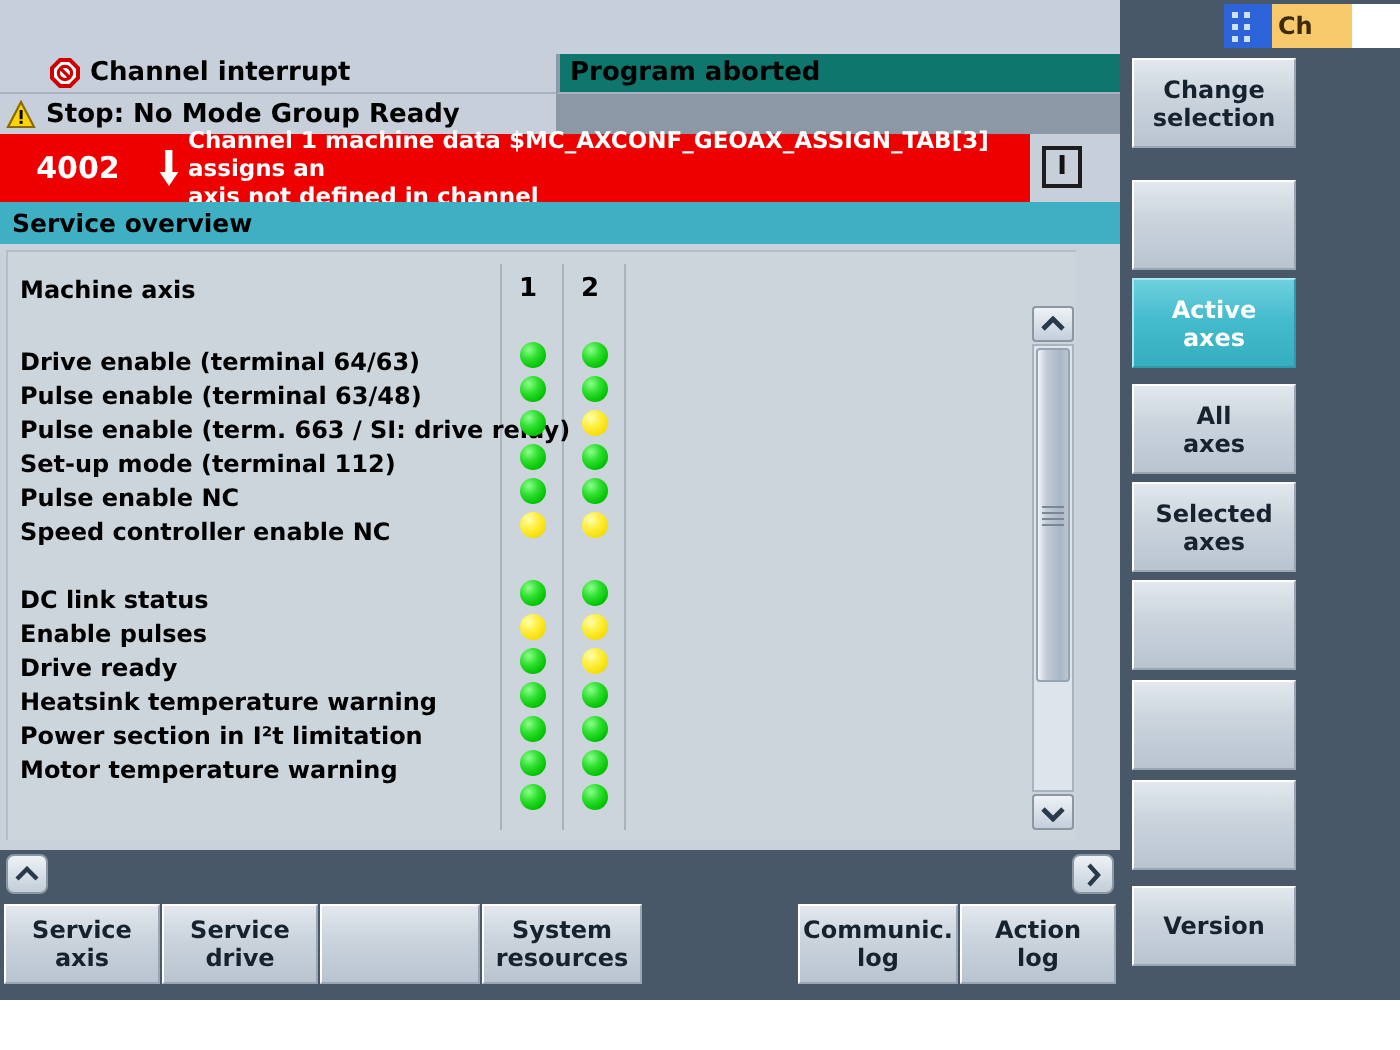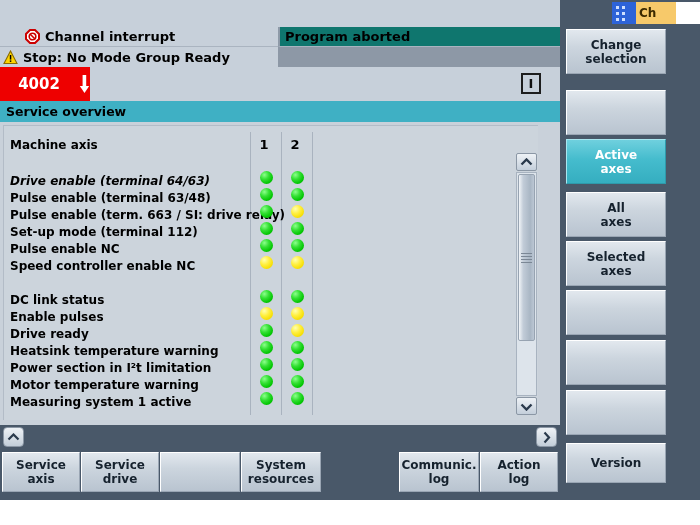--- a/index.html
+++ b/index.html
@@ -142,21 +142,21 @@
     position: absolute; top: 27px; height: 40px;
     background: linear-gradient(#e2e8ee 0%, #ccd5de 40%, #b9c4d0 100%);
     border: 1px solid #9aa6b4; border-top-color: #ffffff; border-left-color: #ffffff;
     display: flex; flex-direction: column; align-items: center; justify-content: center;
     font-size: 12px; font-weight: bold; color: #16222e; line-height: 14px;
   }
 
   
   #vk-bar { position: absolute; left: 560px; top: 0; width: 140px; height: 500px; background: #495869; }
   .vk {
-    position: absolute; left: 6px; width: 100px; height: 45px;
+    position: absolute; left: 6px; width: 82px; height: 45px;
     background: linear-gradient(#e2e8ee 0%, #ccd5de 40%, #b9c4d0 100%);
     border: 1px solid #9aa6b4; border-top-color: #ffffff; border-left-color: #ffffff;
     display: flex; flex-direction: column; align-items: center; justify-content: center;
     font-size: 12px; font-weight: bold; color: #16222e; line-height: 14px; text-align: center;
   }
   .vk.active {
     background: linear-gradient(#6fd0de 0%, #45bccd 45%, #35aec0 100%);
     color: #ffffff;
     border-color: #2e9aab; border-top-color: #a9e6ef; border-left-color: #a9e6ef;
   }
@@ -228,20 +228,24 @@
     <div id="statline2r"></div>
 
     <div id="alarm">
       <div id="alarm-num">4002</div>
       <div id="alarm-arrow">
         <svg width="11" height="22" viewBox="0 0 11 22">
           <rect x="3.6" y="2" width="3.6" height="12" fill="#ffffff"></rect>
           <polygon points="0.8,13 10.2,13 5.5,20" fill="#ffffff"></polygon>
         </svg>
       </div>
+      <div id="alarm-text">
+        <span>Channel 1 machine data $MC_AXCONF_GEOAX_ASSIGN_TAB[3] assigns an</span>
+        <span>axis not defined in channel</span>
+      </div>
       <div id="alarm-right">
         <div id="alarm-btn">I</div>
       </div>
     </div>
 
     <div id="title-strip">
       <span>Service overview</span>
     </div>
 
     <div id="content">
@@ -249,21 +253,21 @@
 
         <div class="lbl-row" style="top:12px;">Machine axis</div>
 
         <div class="col-hdr" style="left:249px;top:11px;">1</div>
         <div class="col-hdr" style="left:280px;top:11px;">2</div>
 
         <div class="vline" style="left:246px;top:6px;height:283px;"></div>
         <div class="vline" style="left:277px;top:6px;height:283px;"></div>
         <div class="vline" style="left:308px;top:6px;height:283px;"></div>
 
-        <div class="lbl-row" style="top:48px;font-style:italic;">Drive enable (terminal 64/63)</div>
+        <div class="lbl-row" style="top:48px;">Drive enable (terminal 64/63)</div>
         <div class="lbl-row" style="top:65px;">Pulse enable (terminal 63/48)</div>
         <div class="lbl-row" style="top:82px;">Pulse enable (term. 663 / SI: drive relay)</div>
         <div class="lbl-row" style="top:99px;">Set-up mode (terminal 112)</div>
         <div class="lbl-row" style="top:116px;">Pulse enable NC</div>
         <div class="lbl-row" style="top:133px;">Speed controller enable NC</div>
 
         <div class="led green" style="left:256px;top:45px;"></div>
         <div class="led green" style="left:287px;top:45px;"></div>
         <div class="led green" style="left:256px;top:62px;"></div>
         <div class="led green" style="left:287px;top:62px;"></div>
@@ -275,21 +279,20 @@
         <div class="led green" style="left:287px;top:113px;"></div>
         <div class="led yellow" style="left:256px;top:130px;"></div>
         <div class="led yellow" style="left:287px;top:130px;"></div>
 
         <div class="lbl-row" style="top:167px;">DC link status</div>
         <div class="lbl-row" style="top:184px;">Enable pulses</div>
         <div class="lbl-row" style="top:201px;">Drive ready</div>
         <div class="lbl-row" style="top:218px;">Heatsink temperature warning</div>
         <div class="lbl-row" style="top:235px;">Power section in I²t limitation</div>
         <div class="lbl-row" style="top:252px;">Motor temperature warning</div>
-        <div class="lbl-row" style="top:269px;">Measuring system 1 active</div>
 
         <div class="led green" style="left:256px;top:164px;"></div>
         <div class="led green" style="left:287px;top:164px;"></div>
         <div class="led yellow" style="left:256px;top:181px;"></div>
         <div class="led yellow" style="left:287px;top:181px;"></div>
         <div class="led green" style="left:256px;top:198px;"></div>
         <div class="led yellow" style="left:287px;top:198px;"></div>
         <div class="led green" style="left:256px;top:215px;"></div>
         <div class="led green" style="left:287px;top:215px;"></div>
         <div class="led green" style="left:256px;top:232px;"></div>

